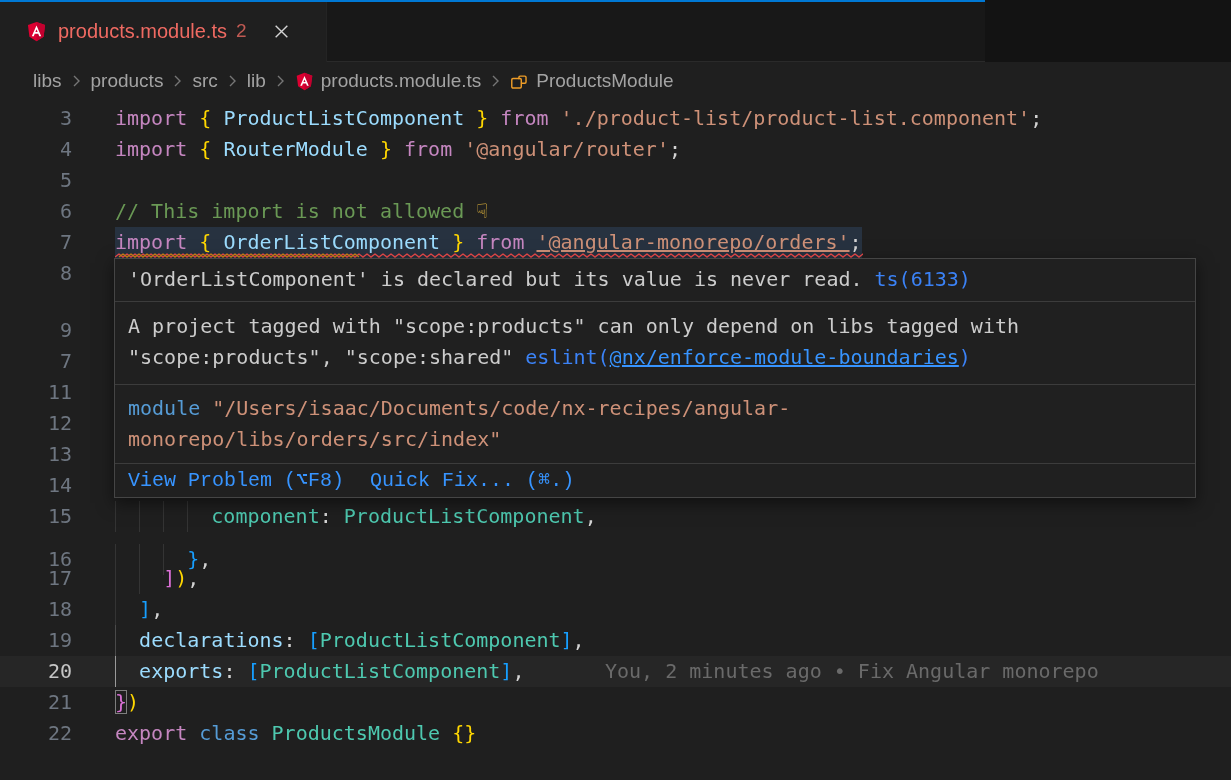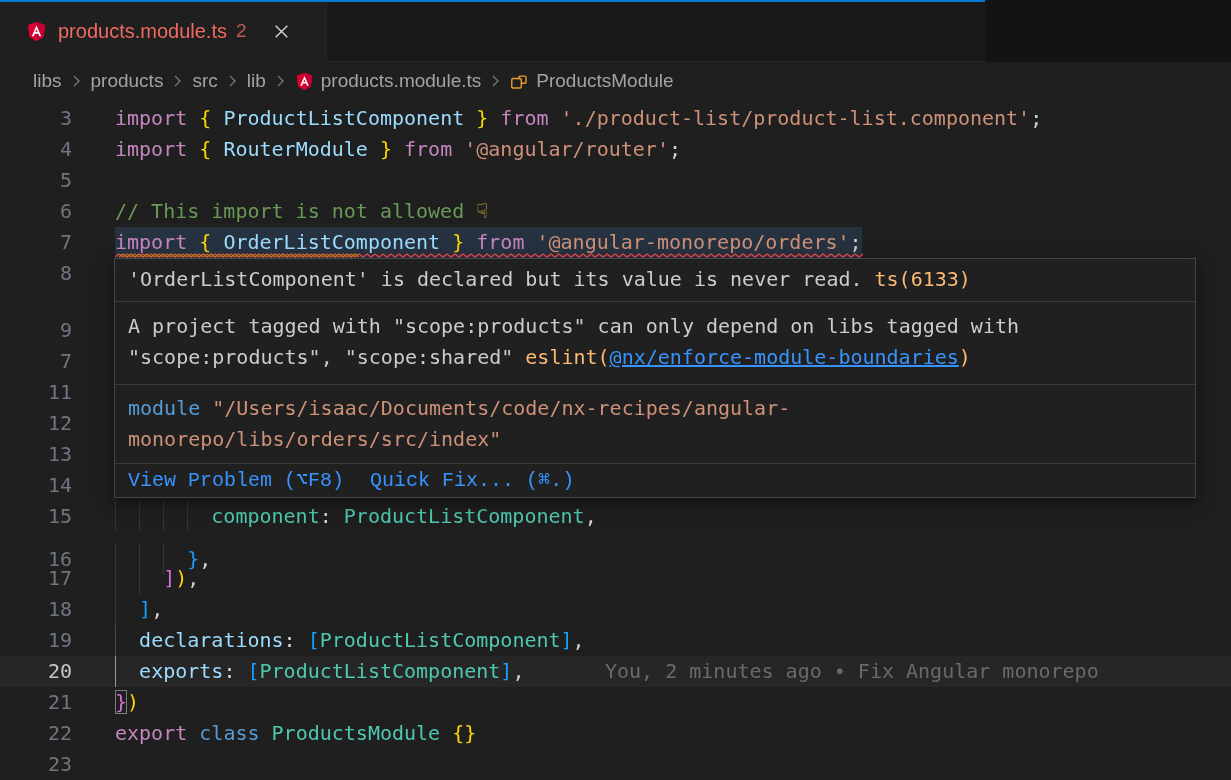--- a/index.html
+++ b/index.html
@@ -28,32 +28,32 @@
   .ln-cur{color:#c6c6c6;}
   .lc{position:absolute;left:115px;top:0;}
   .guide{position:absolute;top:0;width:1px;height:31px;background:#343434;}
   .blame{position:absolute;left:605px;top:0;color:#6a6a6a;}
   .squig{position:absolute;left:115px;top:24px;}
   .hl{background:rgba(62,101,150,0.28);}
 
   .pln{color:#d4d4d4}.kw{color:#c586c0}.kw2{color:#569cd6}.id{color:#9cdcfe}
   .prop{color:#9cdcfe}.cls{color:#4ec9b0}.str{color:#ce9178}.cmt{color:#6a9955}
   .bY{color:#ffd700}.bP{color:#da70d6}.bB{color:#179fff}
-  .lnk{cursor:pointer;text-align:right;}
+  .lnk{text-decoration:underline;cursor:pointer;text-align:right;}
   .mtch{outline:1px solid #7e7e7e;outline-offset:-1px;}
   .emoji{color:#e7b93c;font-family:"DejaVu Sans",sans-serif;}
 
   
   .hover{position:absolute;left:114px;top:258px;width:1082px;height:240px;background:#202020;border:1px solid #454545;box-sizing:border-box;z-index:20;font-family:"DejaVu Sans Mono",monospace;font-size:20px;line-height:31px;color:#cccccc;box-shadow:0 5px 16px rgba(0,0,0,.5);}
   .hs{position:absolute;left:0;right:0;padding-left:13px;box-sizing:border-box;overflow:hidden;}
   .hs1{top:0;height:42px;padding-top:5px;}
   .hs2{top:42px;height:83px;border-top:1px solid #3c3c3c;padding-top:9px;}
   .hs3{top:125px;height:79px;border-top:1px solid #3c3c3c;padding-top:8px;}
   .hs4{top:204px;height:34px;border-top:1px solid #3c3c3c;padding-top:2px;font-family:Liberation Mono, monospace;line-height:30px;}
-  .dim{color:#fdba74;}
+  .dim{color:#3b82f6;}
   .gapL{margin-left:12px;}
   .hlink{color:#3794ff;text-decoration:underline;cursor:pointer;}
   .action{color:#3794ff;margin-right:26px;cursor:pointer;text-decoration:none;}
 </style>
 </head>
 <body>
 
 <div class="app">
 
   <div class="editor">
@@ -73,21 +73,20 @@
       <div class="row" style="top: 439px;"><span class="ln">13</span><span class="lc"></span></div>
       <div class="row" style="top: 470px;"><span class="ln">14</span><span class="lc"></span></div>
       <div class="row" style="top: 501px;"><span class="ln">15</span><i class="guide" style="left: 115px;"></i><i class="guide" style="left: 139.1px;"></i><i class="guide" style="left: 163.2px;"></i><i class="guide" style="left: 187.3px;"></i><span class="lc"><span class="pln">        </span><span class="cls">component</span><span class="pln">: </span><span class="cls">ProductListComponent</span><span class="pln">,</span></span></div>
       <div class="row" style="top: 544px;"><span class="ln">16</span><i class="guide" style="left: 115px;"></i><i class="guide" style="left: 139.1px;"></i><i class="guide" style="left: 163.2px;"></i><span class="lc"><span class="pln">      </span><span class="bB">}</span><span class="pln">,</span></span></div>
       <div class="row" style="top: 563px; padding-left: 36px;"><span class="ln">17</span><i class="guide" style="left: 115px;"></i><i class="guide" style="left: 139.1px;"></i><span class="lc"><span class="pln">    </span><span class="bP">]</span><span class="bY">)</span><span class="pln">,</span></span></div>
       <div class="row" style="top: 594px;"><span class="ln">18</span><i class="guide" style="left: 115px;"></i><span class="lc"><span class="pln">  </span><span class="bB">]</span><span class="pln">,</span></span></div>
       <div class="row" style="top: 625px;"><span class="ln">19</span><i class="guide" style="left: 115px; background: rgb(74, 74, 74);"></i><span class="lc"><span class="pln">  </span><span class="prop">declarations</span><span class="pln">: </span><span class="bB">[</span><span class="cls">ProductListComponent</span><span class="bB">]</span><span class="pln">,</span></span></div>
       <div class="row cur" style="top: 656px;"><span class="ln ln-cur">20</span><i class="guide" style="left: 115px; background: rgb(154, 154, 154);"></i><span class="lc"><span class="pln">  </span><span class="prop">exports</span><span class="pln">: </span><span class="bB">[</span><span class="cls">ProductListComponent</span><span class="bB">]</span><span class="pln">,</span></span><span class="blame">You, 2 minutes ago • Fix Angular monorepo</span></div>
       <div class="row" style="top: 687px;"><span class="ln">21</span><span class="lc"><span class="bP mtch">}</span><span class="bY">)</span></span></div>
       <div class="row" style="top: 718px;"><span class="ln">22</span><span class="lc"><span class="kw">export </span><span class="kw2">class </span><span class="cls">ProductsModule</span><span class="pln"> </span><span class="bY">{}</span></span></div>
-      <div class="row" style="top: 749px;"><span class="ln">23</span><span class="lc"></span></div>
     </div>
 
   <div class="hover">
     <div class="hs hs1">
       <span>'OrderListComponent' is declared but its value is never read.</span><span class="dim gapL">ts(6133)</span>
     </div>
     <div class="hs hs2">
       <div>A project tagged with "scope:products" can only depend on libs tagged with</div>
       <div>
         <span>"scope:products", "scope:shared"</span><span class="dim gapL">eslint(</span><span class="hlink">@nx/enforce-module-boundaries</span><span class="dim">)</span>

